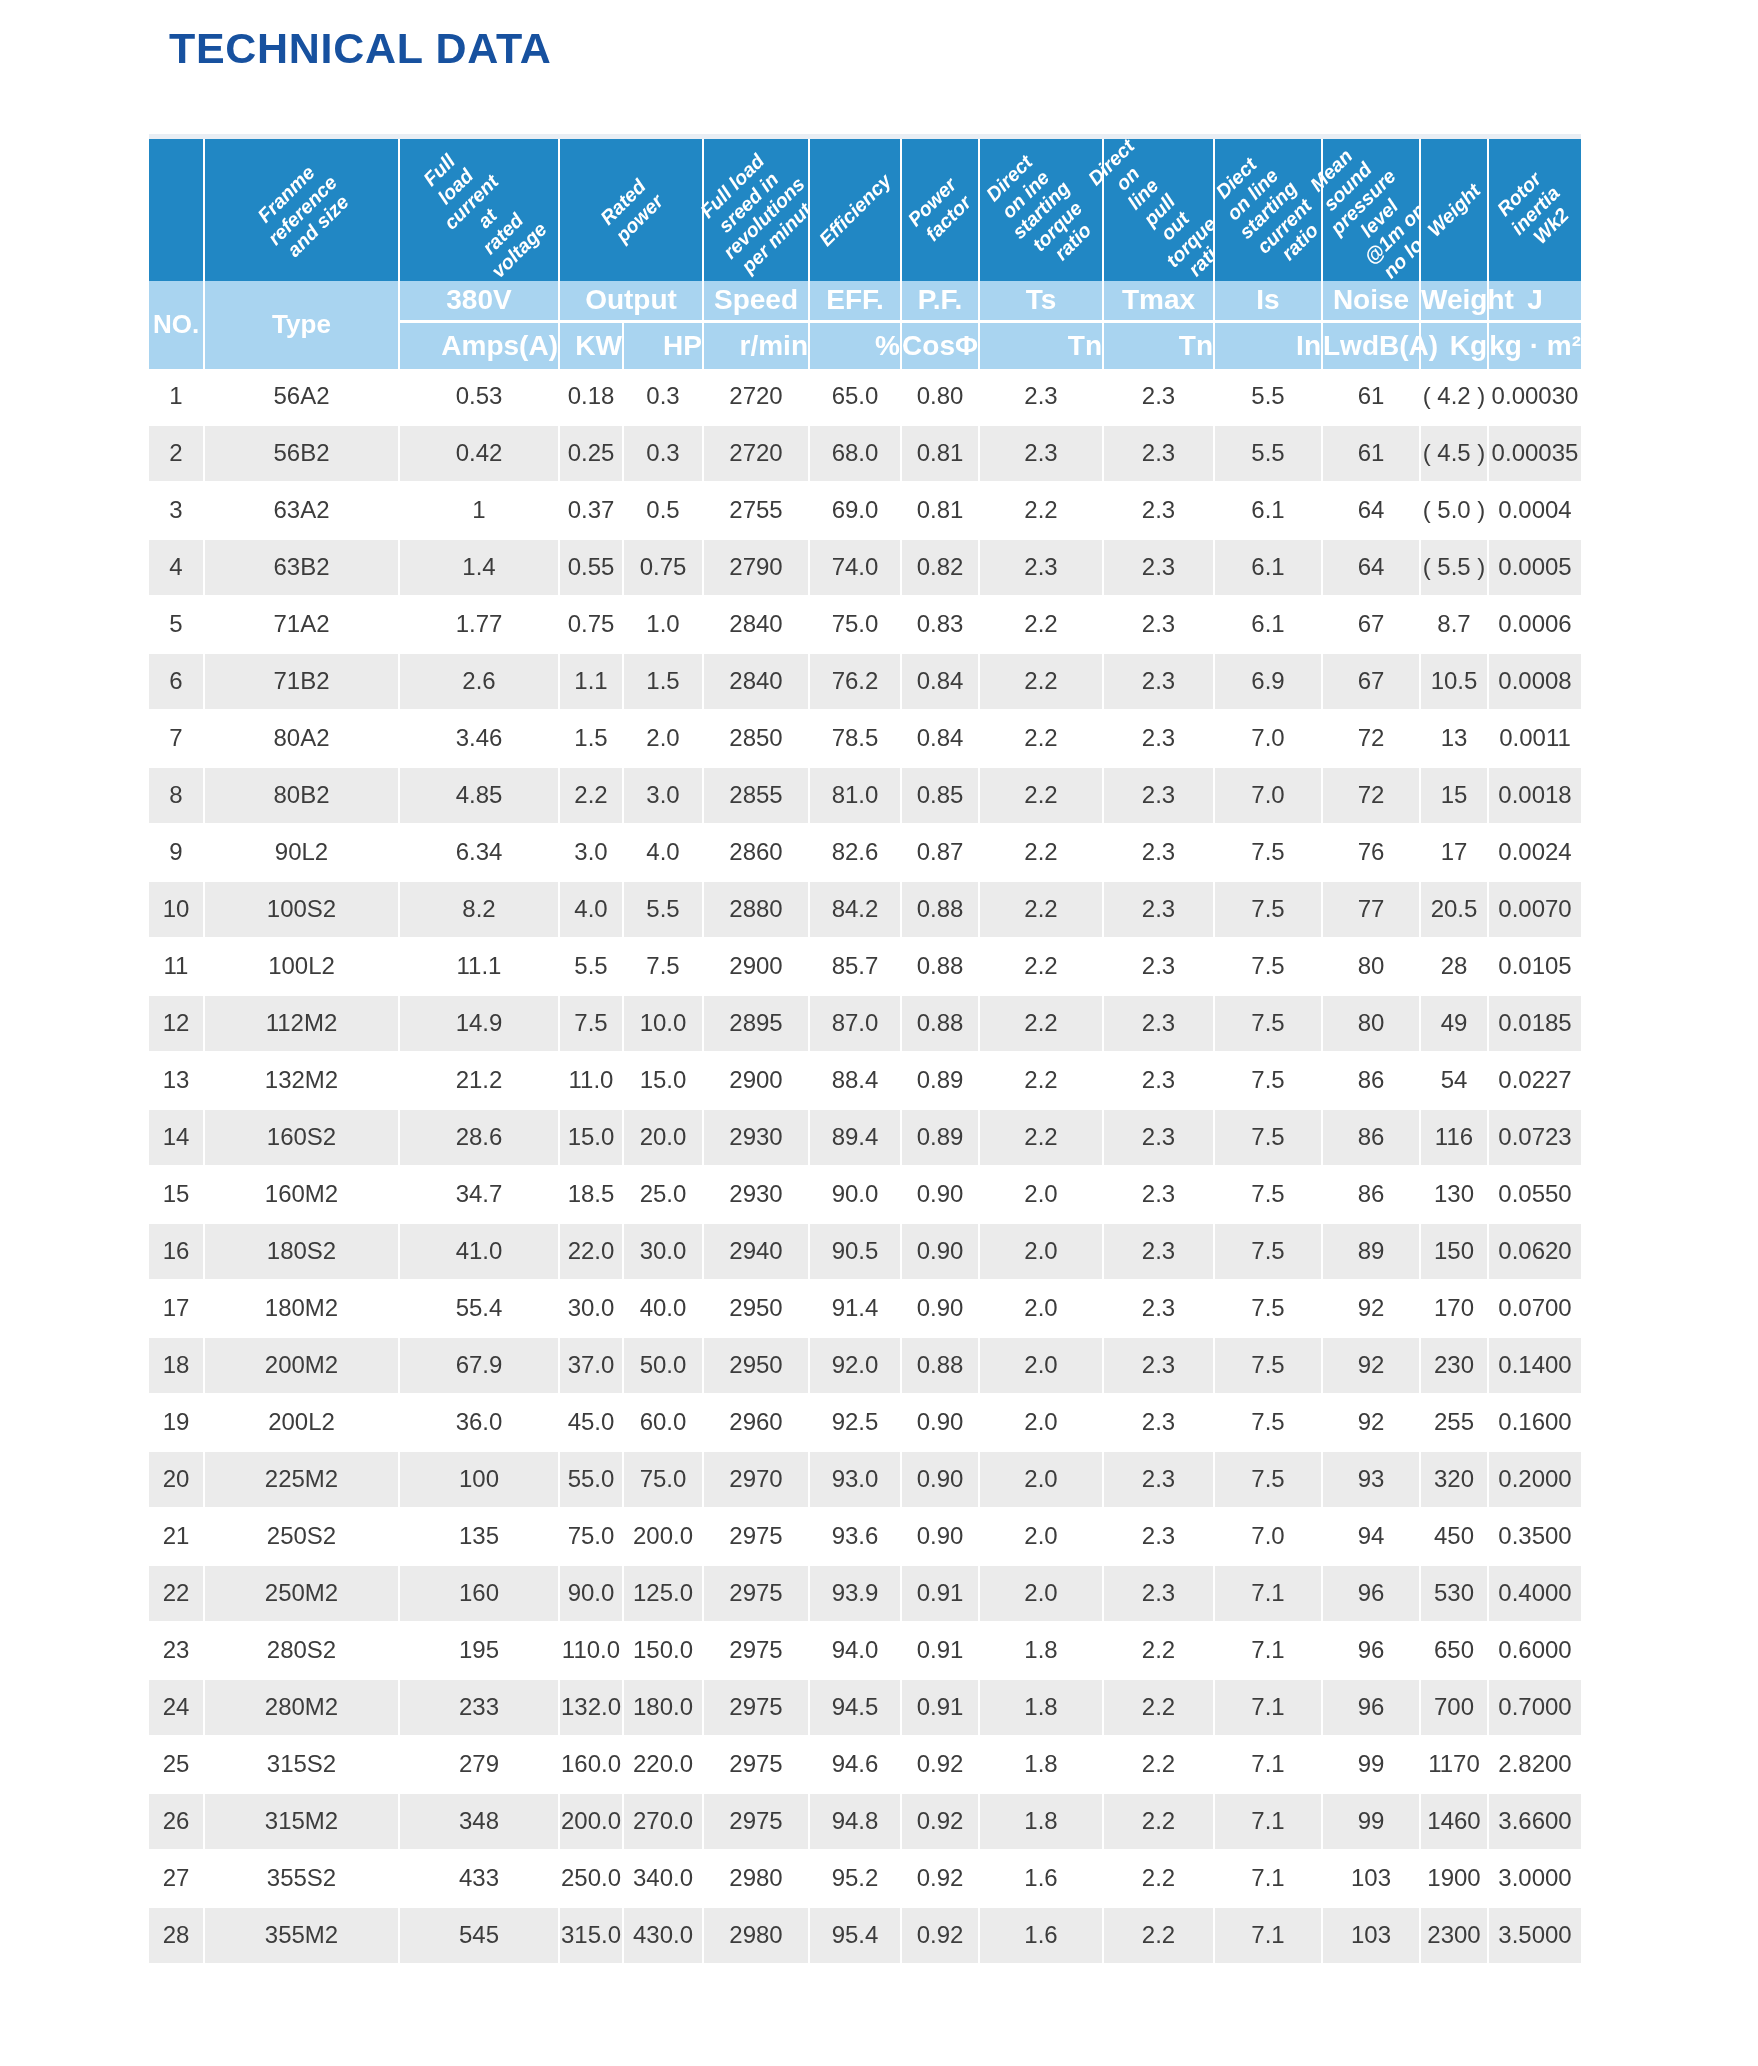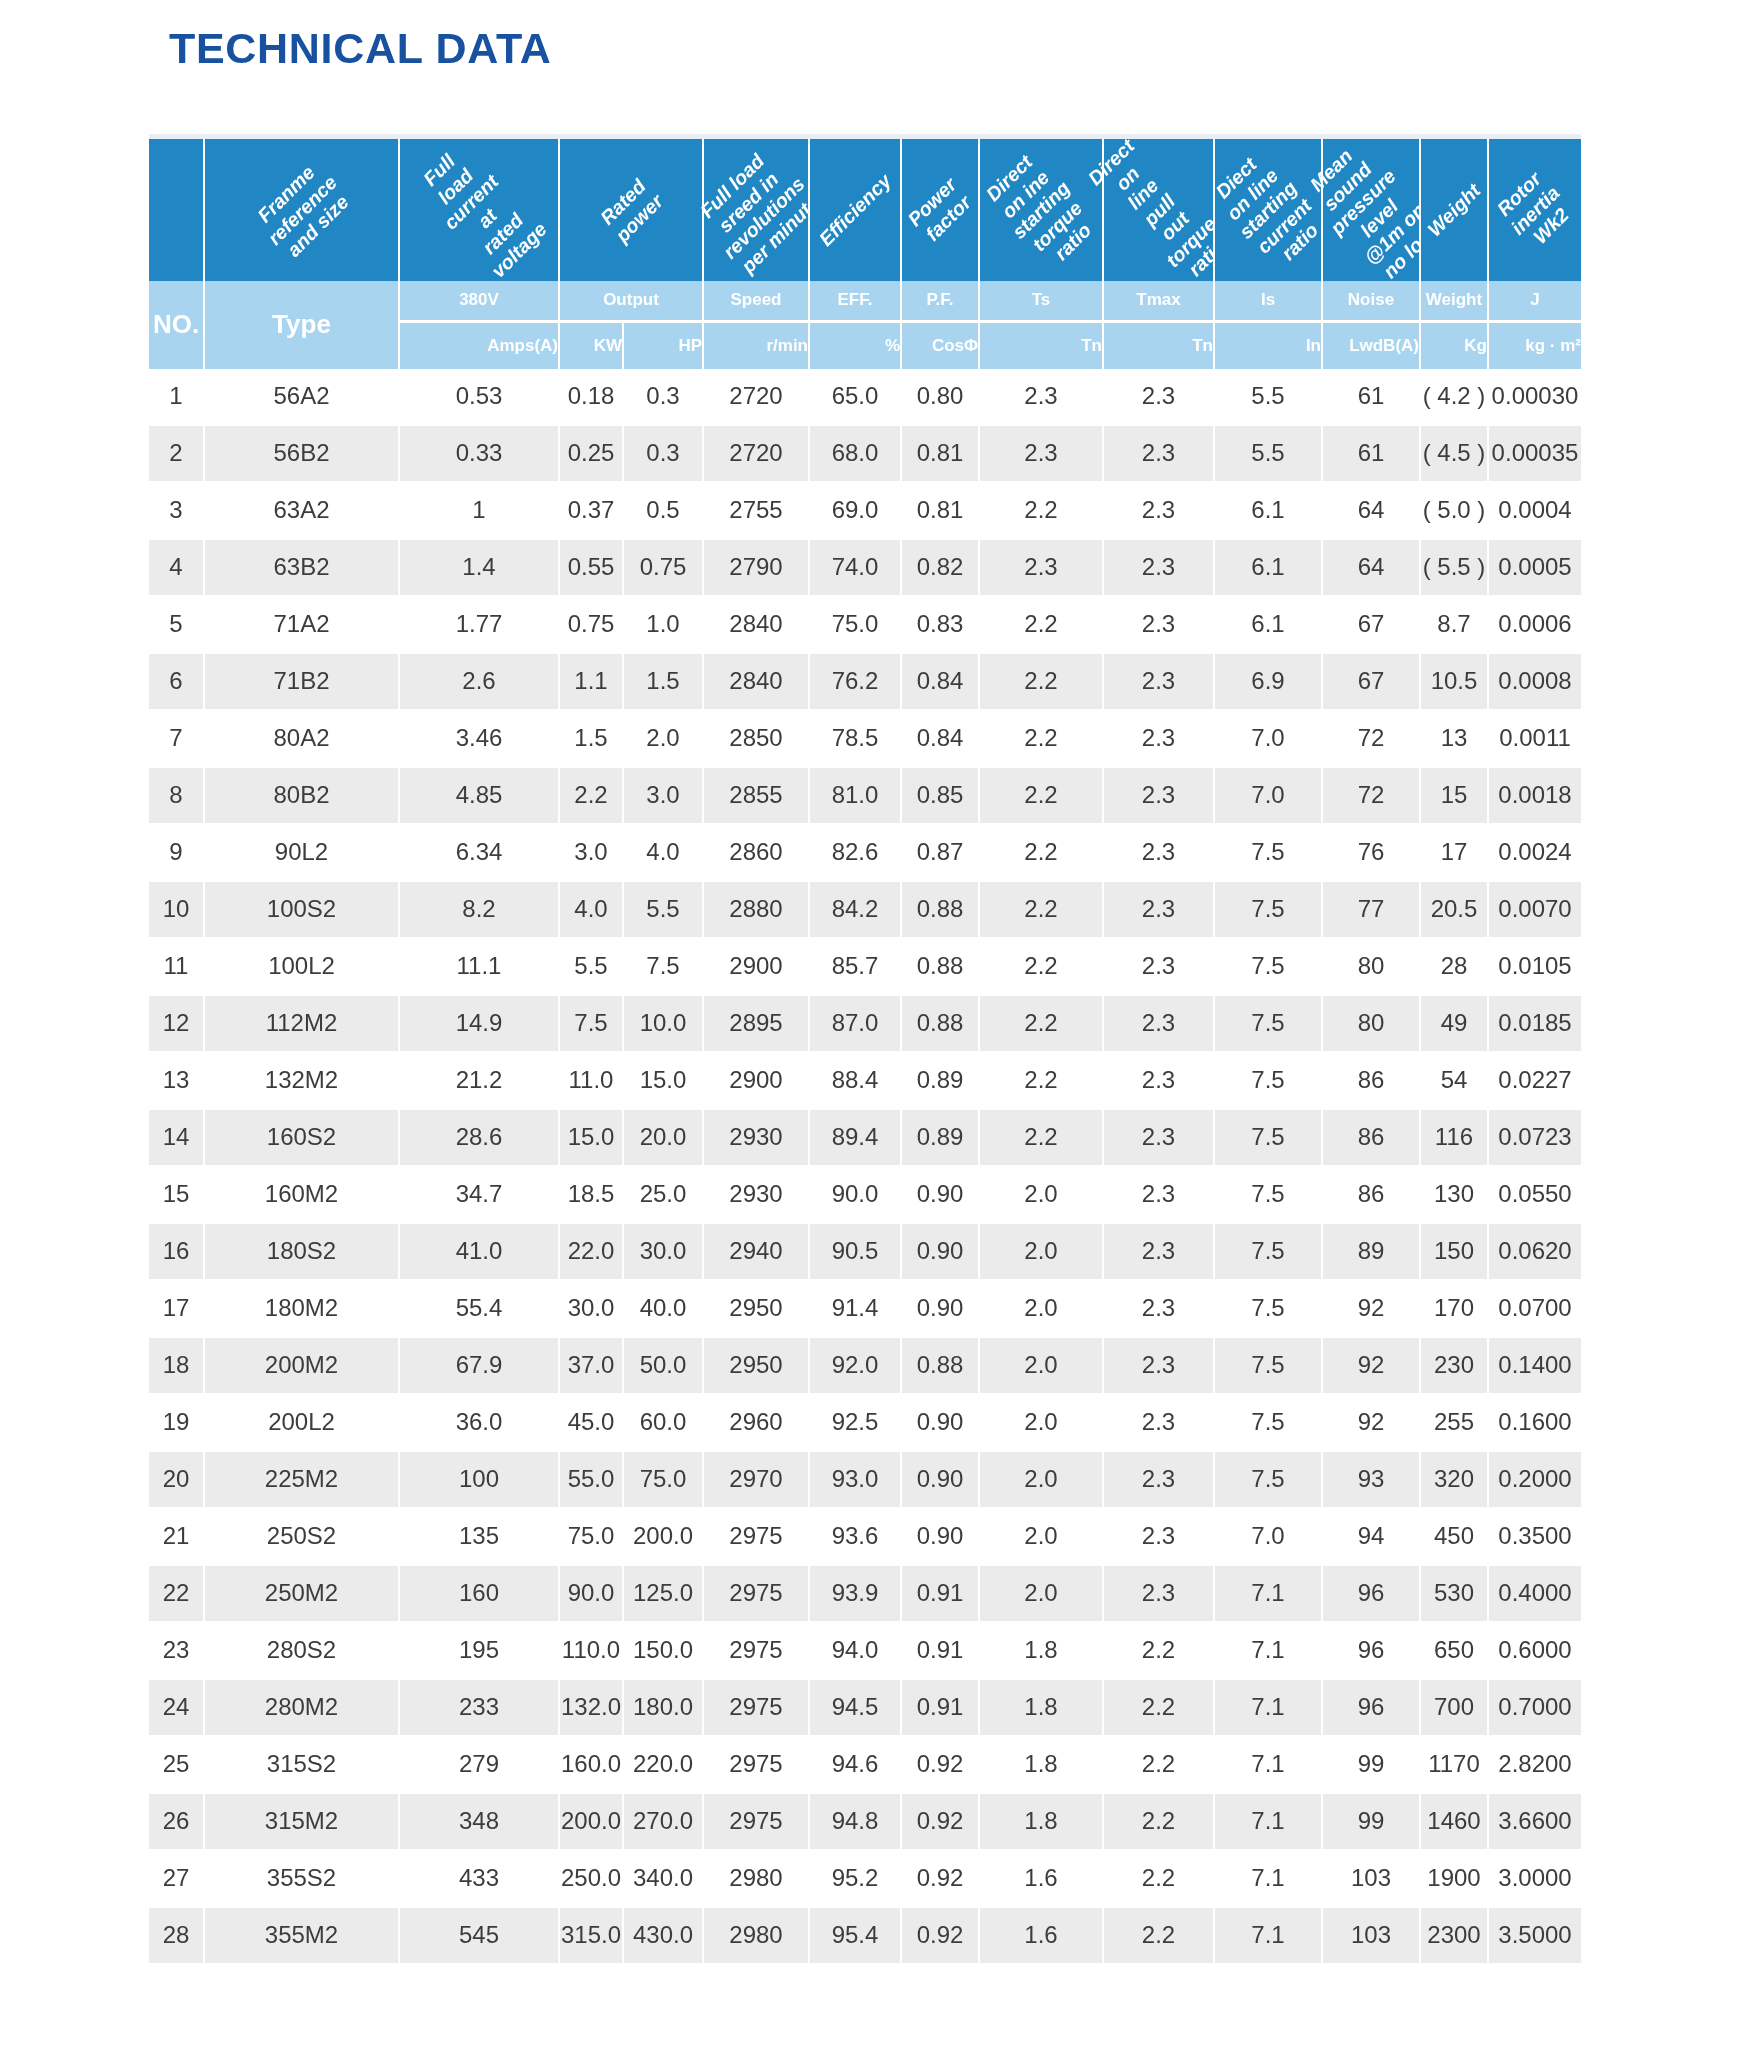--- a/index.html
+++ b/index.html
@@ -29,21 +29,21 @@
   tr.rot-row th:last-child { border-right:none; }
   .rot {
     position:absolute; left:50%; top:50%;
     transform:translate(-50%,-50%) rotate(-45deg);
     color:#ffffff; font-style:italic; font-weight:bold;
     font-size:19.6px; line-height:1.15; white-space:pre-line; text-align:center;
   }
 
   
   tr.band-b th, tr.band-c th {
-    background:#a9d4f0; color:#ffffff; font-weight:bold; font-size:17px;
+    background:#a9d4f0; color:#ffffff; font-weight:bold; font-size:28px;
     border-right:2.8px solid #ffffff;
   }
   tr.band-b th { height:39px; border-bottom:3.5px solid #ffffff; }
   tr.band-c th { height:46px;text-align:right; }
   tr.band-b th.merged { height:auto; border-bottom:none; font-size:26px;margin-left:40px; }
   tr.band-b th:last-child, tr.band-c th:last-child { border-right:none; }
 
   
   tbody td {
     height:55px; font-size:24px; color:#3c3c3c;
@@ -182,21 +182,21 @@
             <td>2.3</td>
             <td>2.3</td>
             <td>5.5</td>
             <td>61</td>
             <td>( 4.2 )</td>
             <td>0.00030</td>
           </tr>
           <tr>
             <td>2</td>
             <td>56B2</td>
-            <td>0.33</td>
+            <td>0.42</td>
             <td>0.25</td>
             <td>0.3</td>
             <td>2720</td>
             <td>68.0</td>
             <td>0.81</td>
             <td>2.3</td>
             <td>2.3</td>
             <td>5.5</td>
             <td>61</td>
             <td>( 4.5 )</td>

